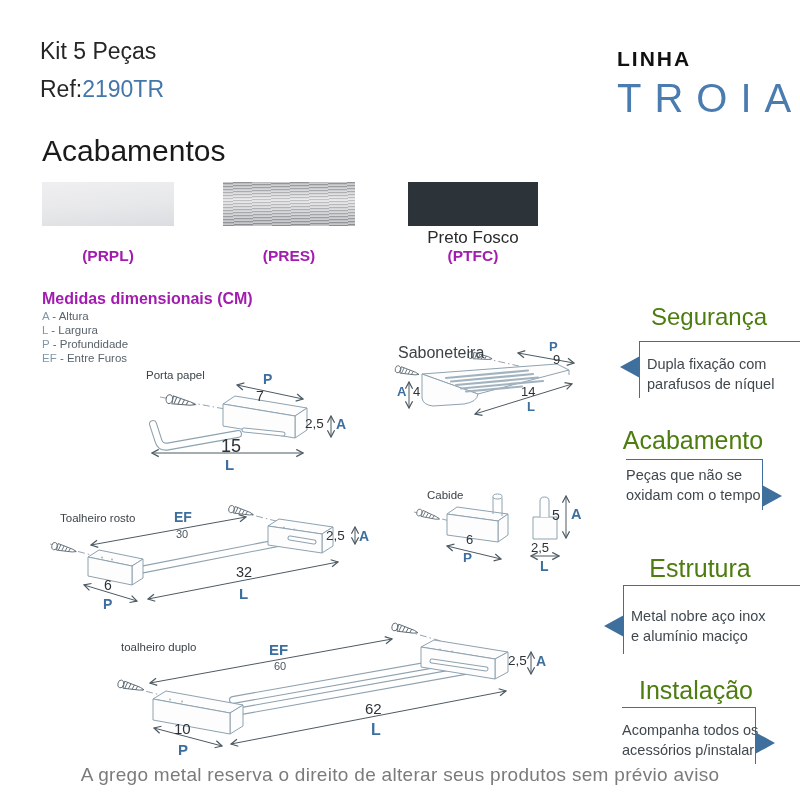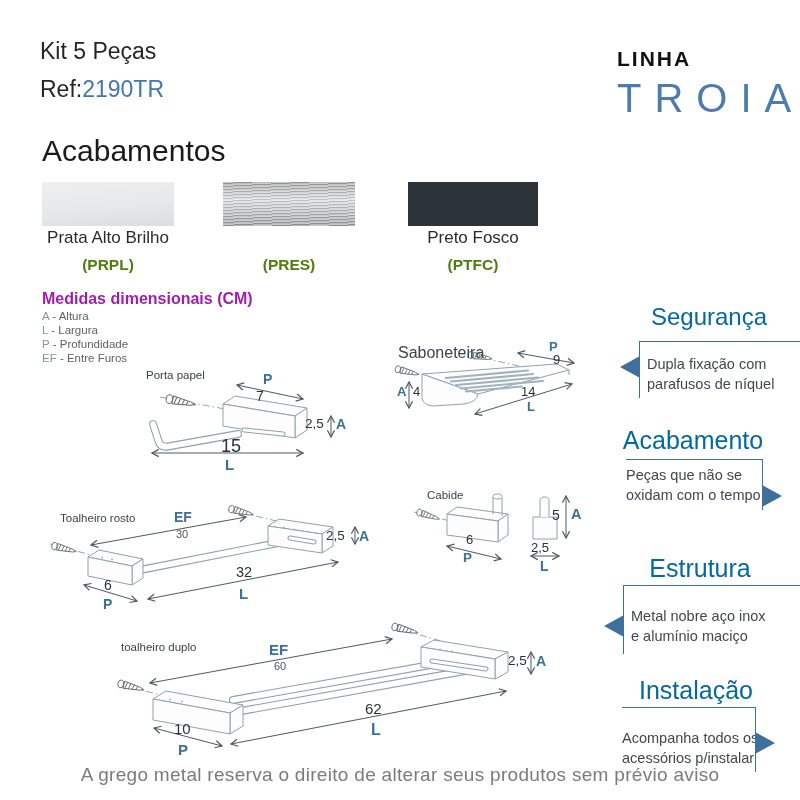--- a/index.html
+++ b/index.html
@@ -18,35 +18,35 @@
 
   
   .fin-title{left:42px;top:134px;font-size:30px;color:#1a1a1a;}
   .swatch{position:absolute;top:182px;height:44px;width:132px;}
   .sw1{left:42px;background:linear-gradient(175deg,#efeff1 0%,#e7e8ea 55%,#dcdde0 100%);}
   .sw2{left:223px;background:
        repeating-linear-gradient(177deg,rgba(255,255,255,.45) 0 1px,rgba(96,99,104,.20) 1px 2px,rgba(255,255,255,.30) 2px 3px),
        linear-gradient(180deg,#9b9da0 0%,#d9dadc 40%,#c2c4c7 60%,#94969a 100%);}
   .sw3{left:408px;width:130px;background:#2d3439;}
   .fin-name{position:absolute;top:228px;width:176px;text-align:center;font-size:17px;color:#2b2b2b;}
-  .fin-code{position:absolute;top:256px;width:176px;text-align:center;font-size:15.5px;font-weight:700;color:#4d7c0f;}
+  .fin-code{position:absolute;top:247px;width:176px;text-align:center;font-size:15.5px;font-weight:700;color:#a21caf;}
 
   
   .leg-title{left:42px;top:290px;font-size:16px;font-weight:700;color:#a21caf;}
   .leg-row{font-size:11.5px;color:#59636b;left:42px;}
   .leg-abbr{color:#7f97aa;}
 
   
   .draw-label{font-size:11.5px;color:#3c4348;}
   .dim-num{color:#2c3237;}
   .dim-letter{font-weight:700;color:#3d6f9e;}
   .dim-small{font-size:11px;color:#4c565e;}
 
   
-  .feat-head{position:absolute;font-size:25px;line-height:1.2;color:#0369a1;text-align:center;}
+  .feat-head{position:absolute;font-size:25px;line-height:1.2;color:#4d7c0f;text-align:center;}
   .feat-box{position:absolute;border-top:1px solid #3f6f9c;font-size:14.5px;line-height:20px;color:#40484e;white-space:nowrap;}
   .feat-box.bl{border-left:1px solid #3f6f9c;padding-left:7px;}
   .feat-box.br{border-right:1px solid #3f6f9c;}
   .tri{position:absolute;width:0;height:0;border-top:11px solid transparent;border-bottom:11px solid transparent;}
   .tri-left{border-right:20px solid #3f6f9c;left:-20px;}
   .tri-right{border-left:20px solid #3f6f9c;right:-20px;}
   .feat-text{display:block;}
 
   
   .disclaimer{left:0;top:764px;width:800px;text-align:center;font-size:19px;letter-spacing:.3px;color:#7b7b7b;}
@@ -187,21 +187,20 @@
 
   <div class="abs kit-title">Kit 5 Peças</div>
   <div class="abs ref-line"><span>Ref:</span><span class="ref-value">2190TR</span></div>
   <div class="abs linha">LINHA</div>
   <div class="abs troia">TROIA</div>
 
   <div class="abs fin-title">Acabamentos</div>
   <div class="swatch sw1"></div>
   <div class="swatch sw2"></div>
   <div class="swatch sw3"></div>
-  <div class="fin-name" style="left:20px;">Prata Alto Brilho</div>
   <div class="fin-code" style="left:20px;">(PRPL)</div>
   <div class="fin-code" style="left:201px;">(PRES)</div>
   <div class="fin-name" style="left:385px;">Preto Fosco</div>
   <div class="fin-code" style="left:385px;">(PTFC)</div>
 
   <div class="abs leg-title">Medidas dimensionais (CM)</div>
   <div class="abs leg-row" style="top:310px;"><span class="leg-abbr">A</span> <span>-</span> <span>Altura</span></div>
   <div class="abs leg-row" style="top:324px;"><span class="leg-abbr">L</span> <span>-</span> <span>Largura</span></div>
   <div class="abs leg-row" style="top:338px;"><span class="leg-abbr">P</span> <span>-</span> <span>Profundidade</span></div>
   <div class="abs leg-row" style="top:352px;"><span class="leg-abbr">EF</span> <span>-</span> <span>Entre Furos</span></div>
@@ -265,20 +264,20 @@
   </div>
 
   <div class="feat-head" style="left:620px;top:553px;width:160px;">Estrutura</div>
   <div class="feat-box bl" style="left:623px;top:585px;width:169px;height:48px;padding-top:20px;">
     <span class="tri tri-left" style="top:29px;"></span>
     <span class="feat-text">Metal nobre aço inox</span>
     <span class="feat-text">e alumínio maciço</span>
   </div>
 
   <div class="feat-head" style="left:616px;top:675px;width:160px;">Instalação</div>
-  <div class="feat-box br" style="left:622px;top:707px;width:133px;height:44px;padding-top:20px;">
+  <div class="feat-box br" style="left:622px;top:707px;width:133px;height:44px;padding-top:12px;">
     <span class="tri tri-right" style="top:24px;"></span>
     <span class="feat-text">Acompanha todos os</span>
     <span class="feat-text">acessórios p/instalar</span>
   </div>
 
   <div class="abs disclaimer">A grego metal reserva o direito de alterar seus produtos sem prévio aviso</div>
 </div>
 
 </body></html>

